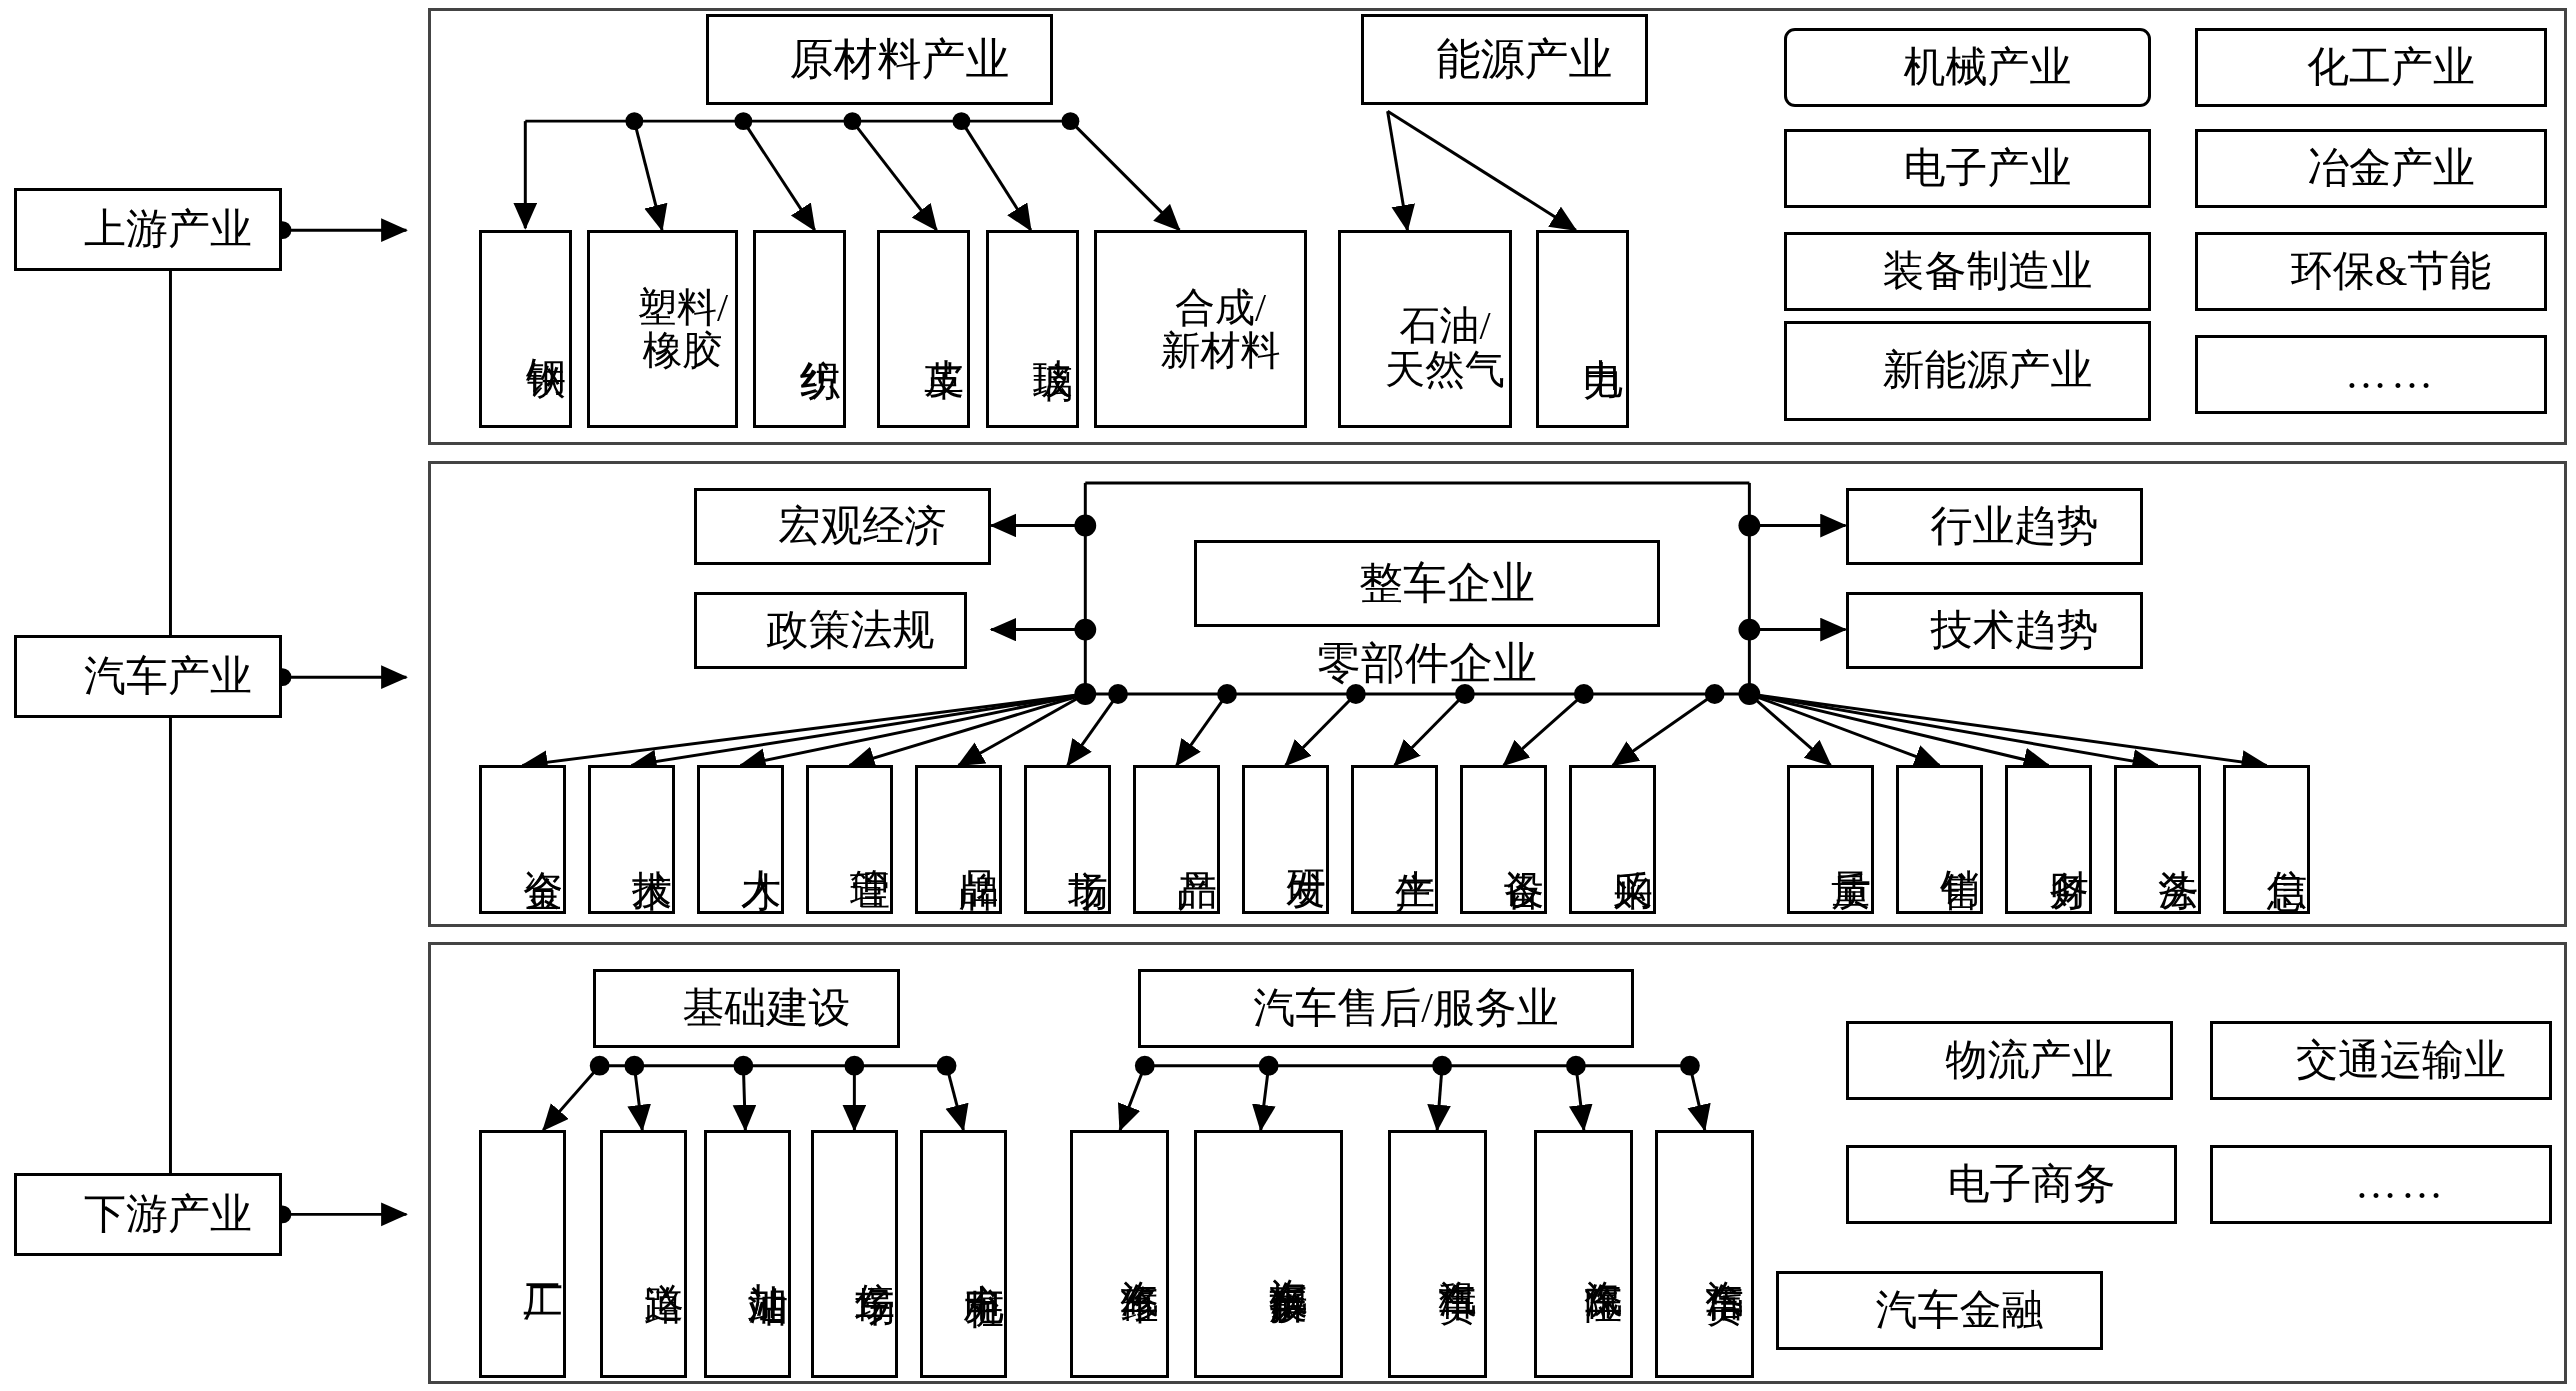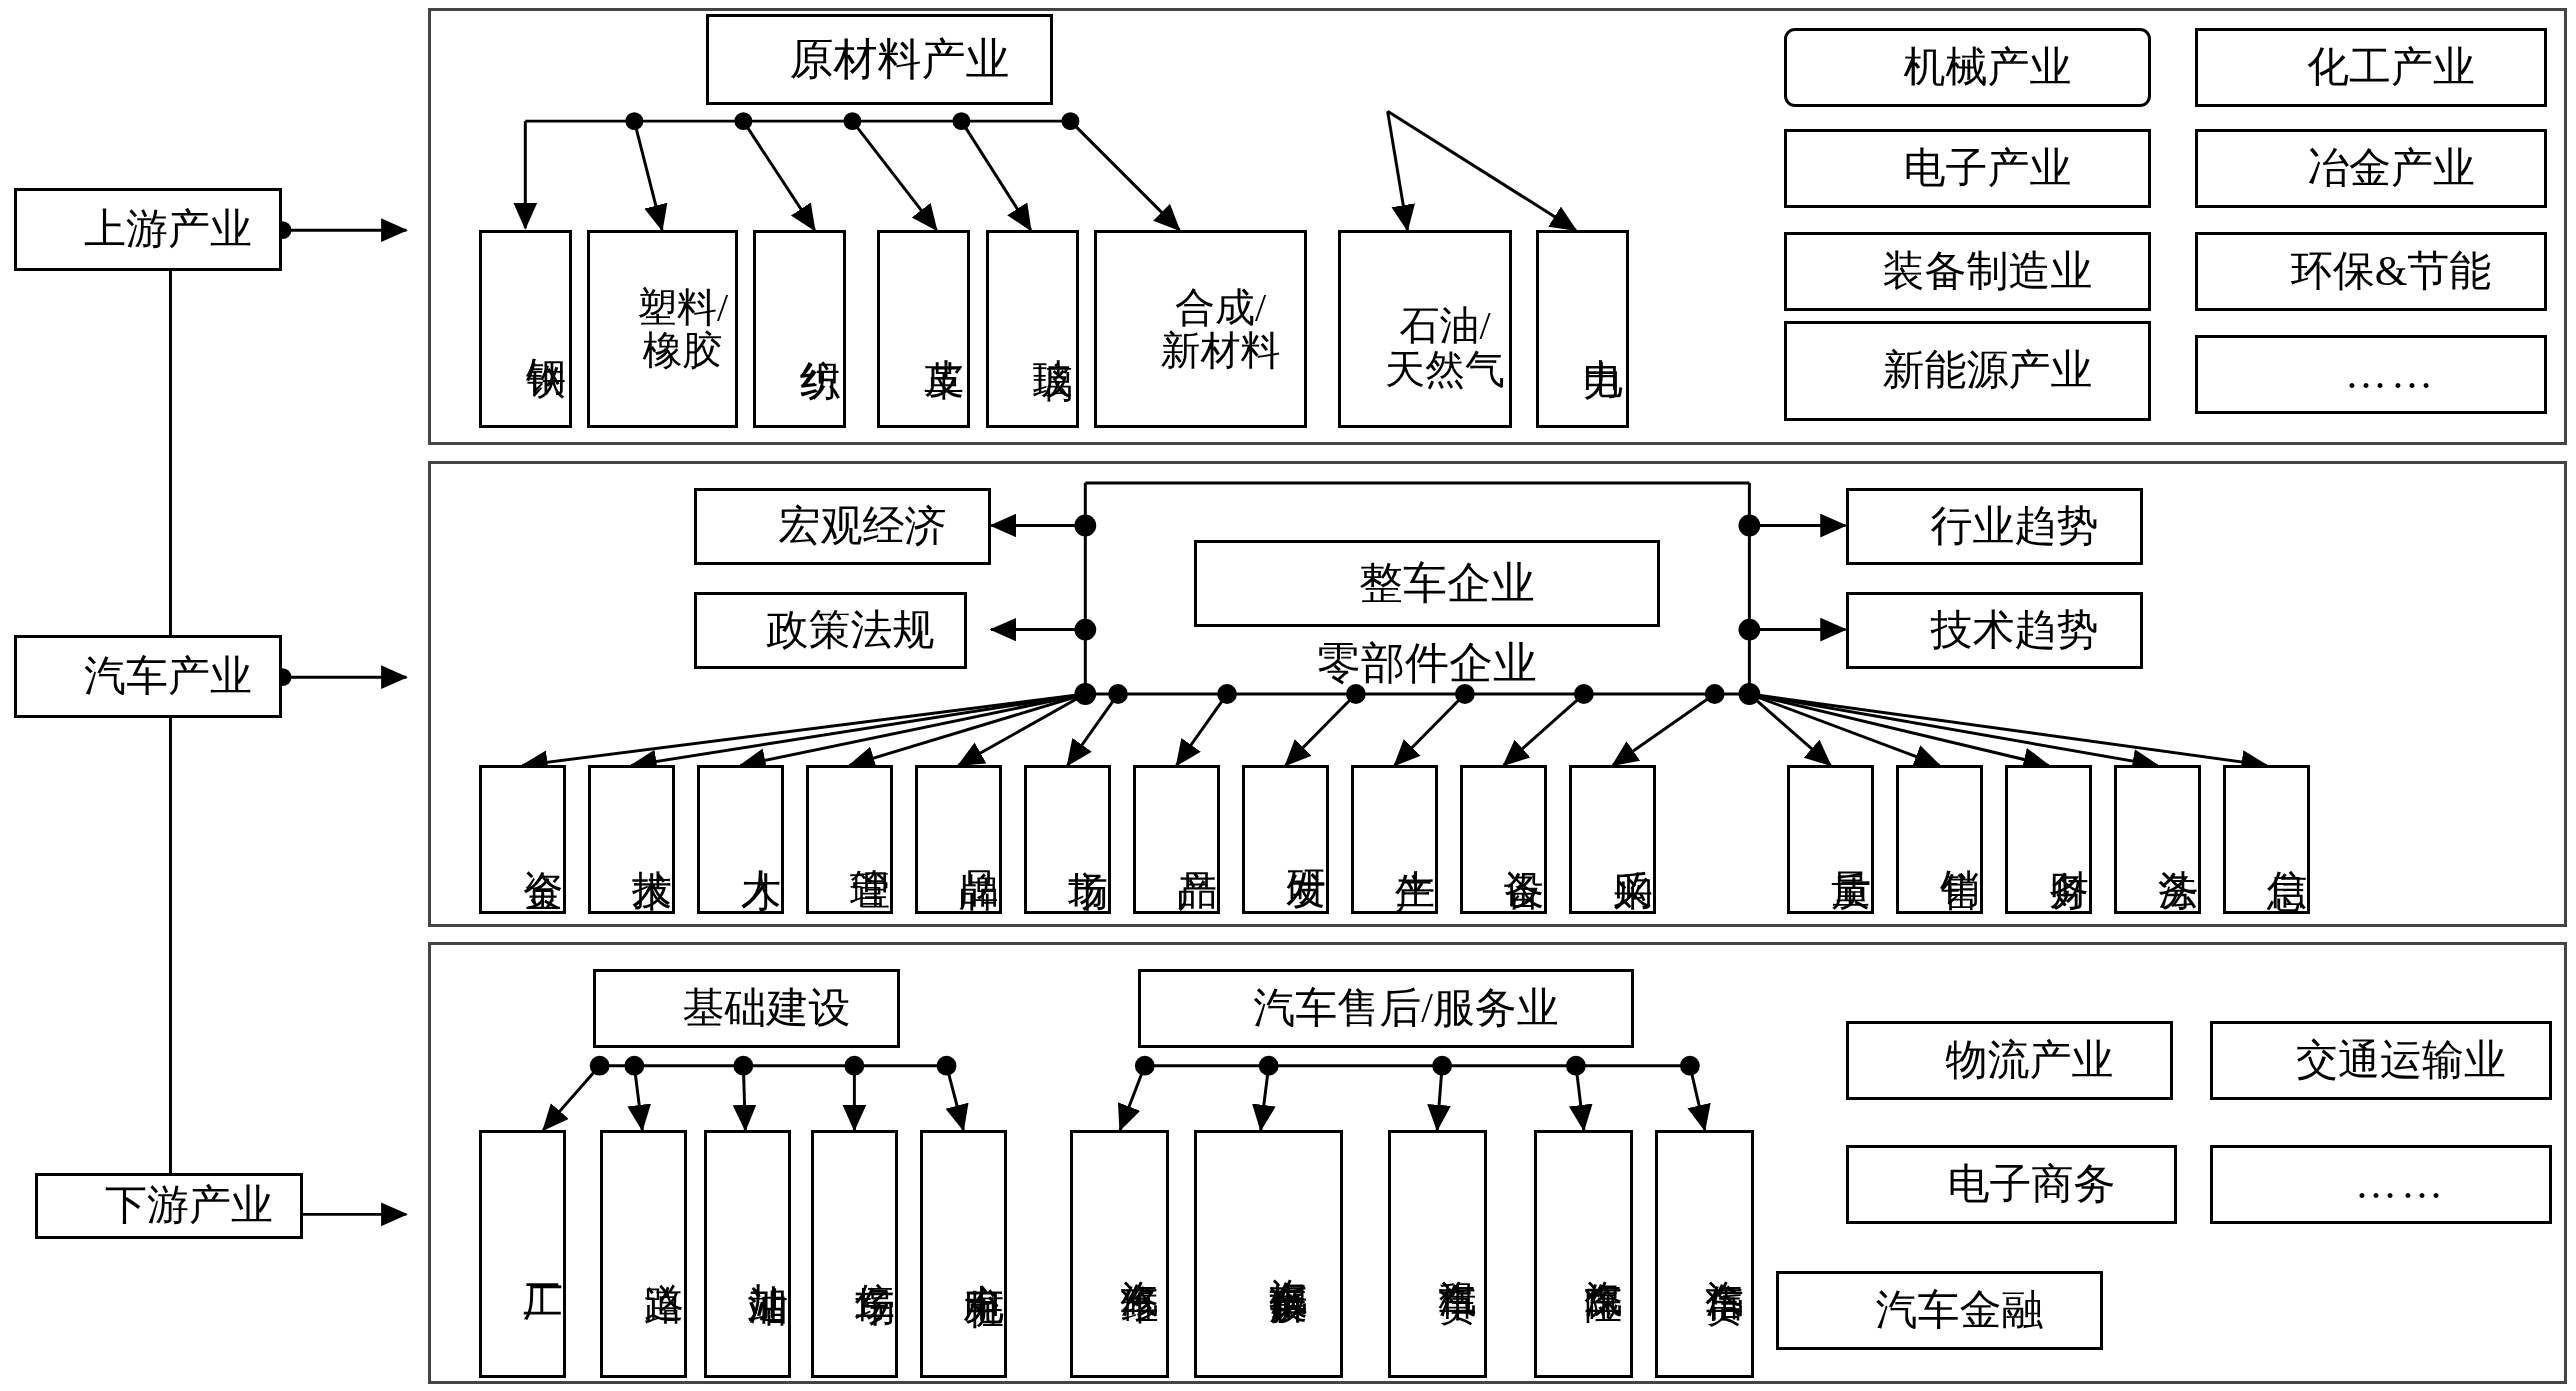--- a/index.html
+++ b/index.html
@@ -175,21 +175,21 @@
   <div class="panel" style="left:428px; top:8px; width:2139px; height:437px;"></div>
   <div class="panel" style="left:428px; top:461px; width:2139px; height:466px;"></div>
   <div class="panel" style="left:428px; top:942px; width:2139px; height:442px;"></div>
 
   <div class="box f42" style="left:14px; top:188px; width:268px; height:83px;">
     <span>上游产业</span>
   </div>
   <div class="box f42" style="left:14px; top:635px; width:268px; height:83px;">
     <span>汽车产业</span>
   </div>
-  <div class="box f42" style="left:14px; top:1173px; width:268px; height:66px;margin-left:21px;">
+  <div class="box f42" style="left:14px; top:1173px; width:268px; height:83px;">
     <span>下游产业</span>
   </div>
 
   <div class="box f44" style="left:706px; top:14px; width:347px; height:91px;">
     <span>原材料产业</span>
   </div>
 
   <div class="box f40 vtext" style="left:479px; top:230px; width:93px; height:198px;">
     <span>钢铁</span>
   </div>
@@ -204,20 +204,23 @@
     <span>皮革</span>
   </div>
   <div class="box f40 vtext" style="left:986px; top:230px; width:93px; height:198px;">
     <span>玻璃</span>
   </div>
   <div class="box f40" style="left:1094px; top:230px; width:213px; height:198px;">
     <span style="white-space:pre-line;">合成/
 新材料</span>
   </div>
 
+  <div class="box f44" style="left:1361px; top:14px; width:287px; height:91px;">
+    <span>能源产业</span>
+  </div>
   <div class="box f40" style="left:1338px; top:230px; width:174px; height:198px;">
     <span style="white-space:pre-line;margin-top:37px;">石油/
 天然气</span>
   </div>
   <div class="box f40 vtext" style="left:1536px; top:230px; width:93px; height:198px;">
     <span>电力</span>
   </div>
 
   <div class="box f42" style="left:1784px; top:28px; width:367px; height:79px;border-radius:11px;">
     <span>机械产业</span>

